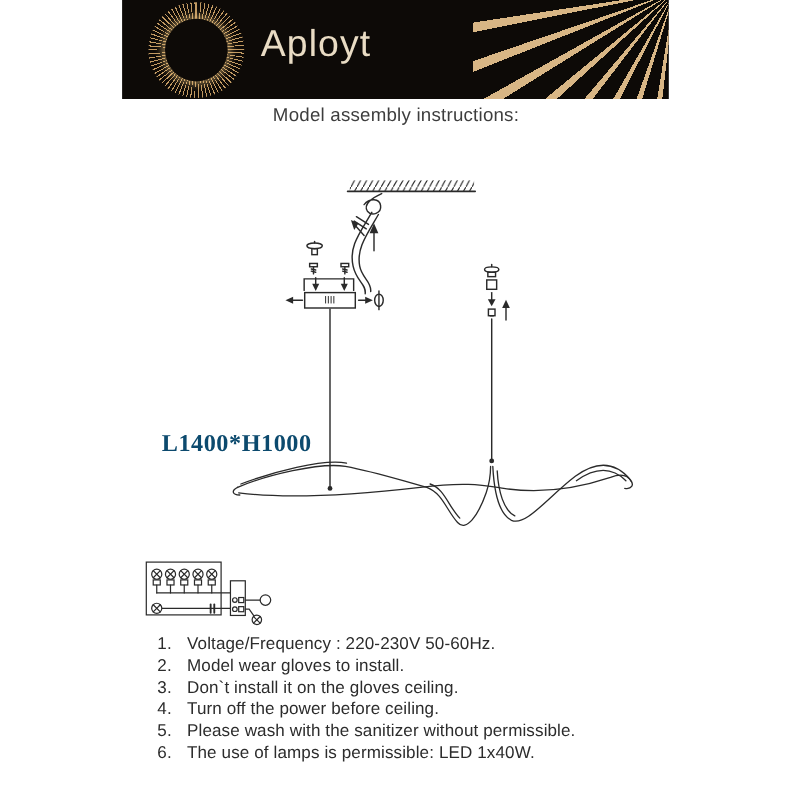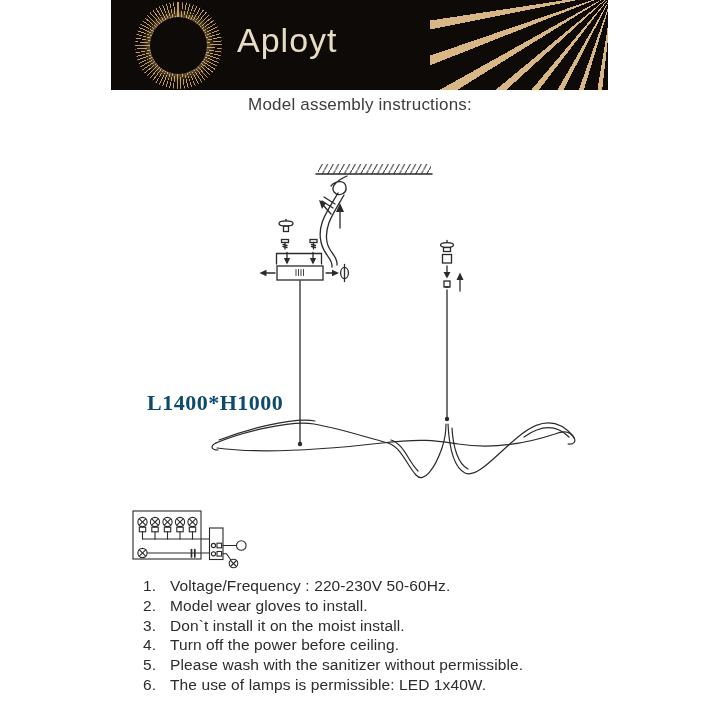--- a/index.html
+++ b/index.html
@@ -198,21 +198,21 @@
     <div class="ins-row">
       <span class="ins-num">1.</span>
       <span class="ins-txt">Voltage/Frequency : 220-230V 50-60Hz.</span>
     </div>
     <div class="ins-row">
       <span class="ins-num">2.</span>
       <span class="ins-txt">Model wear gloves to install.</span>
     </div>
     <div class="ins-row">
       <span class="ins-num">3.</span>
-      <span class="ins-txt">Don`t install it on the moist install.</span>
+      <span class="ins-txt">Don`t install it on the gloves ceiling.</span>
     </div>
     <div class="ins-row">
       <span class="ins-num">4.</span>
       <span class="ins-txt">Turn off the power before ceiling.</span>
     </div>
     <div class="ins-row">
       <span class="ins-num">5.</span>
       <span class="ins-txt">Please wash with the sanitizer without permissible.</span>
     </div>
     <div class="ins-row">

